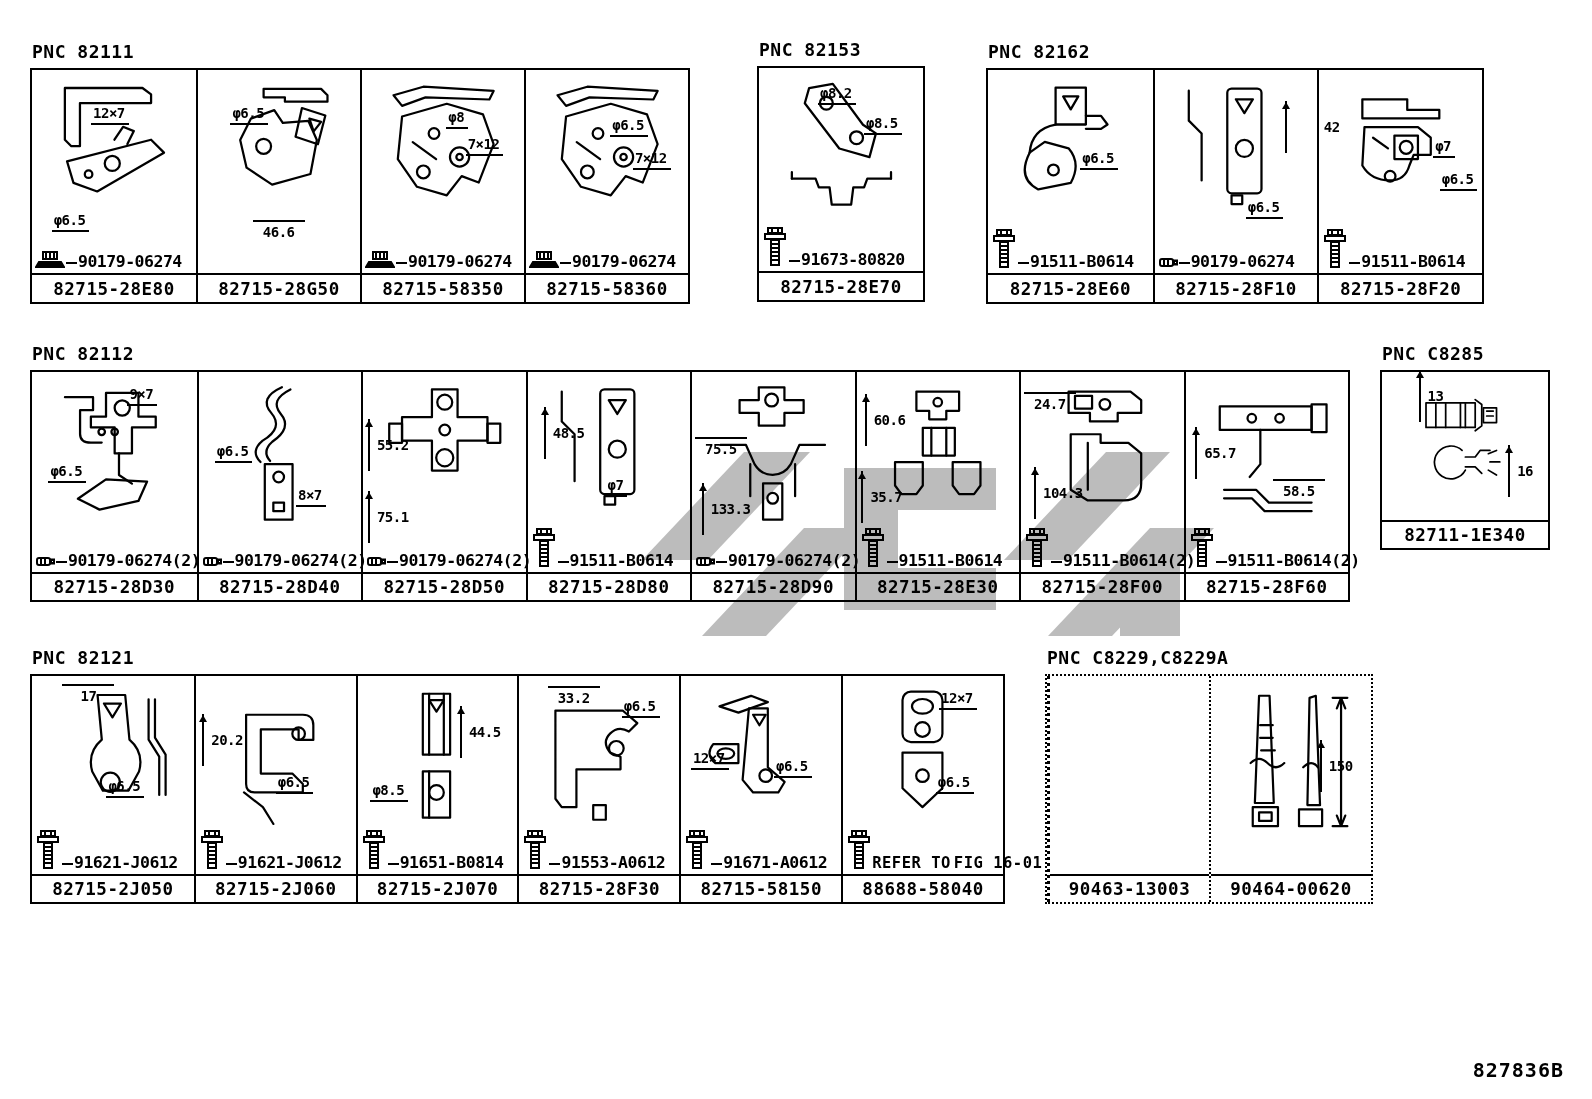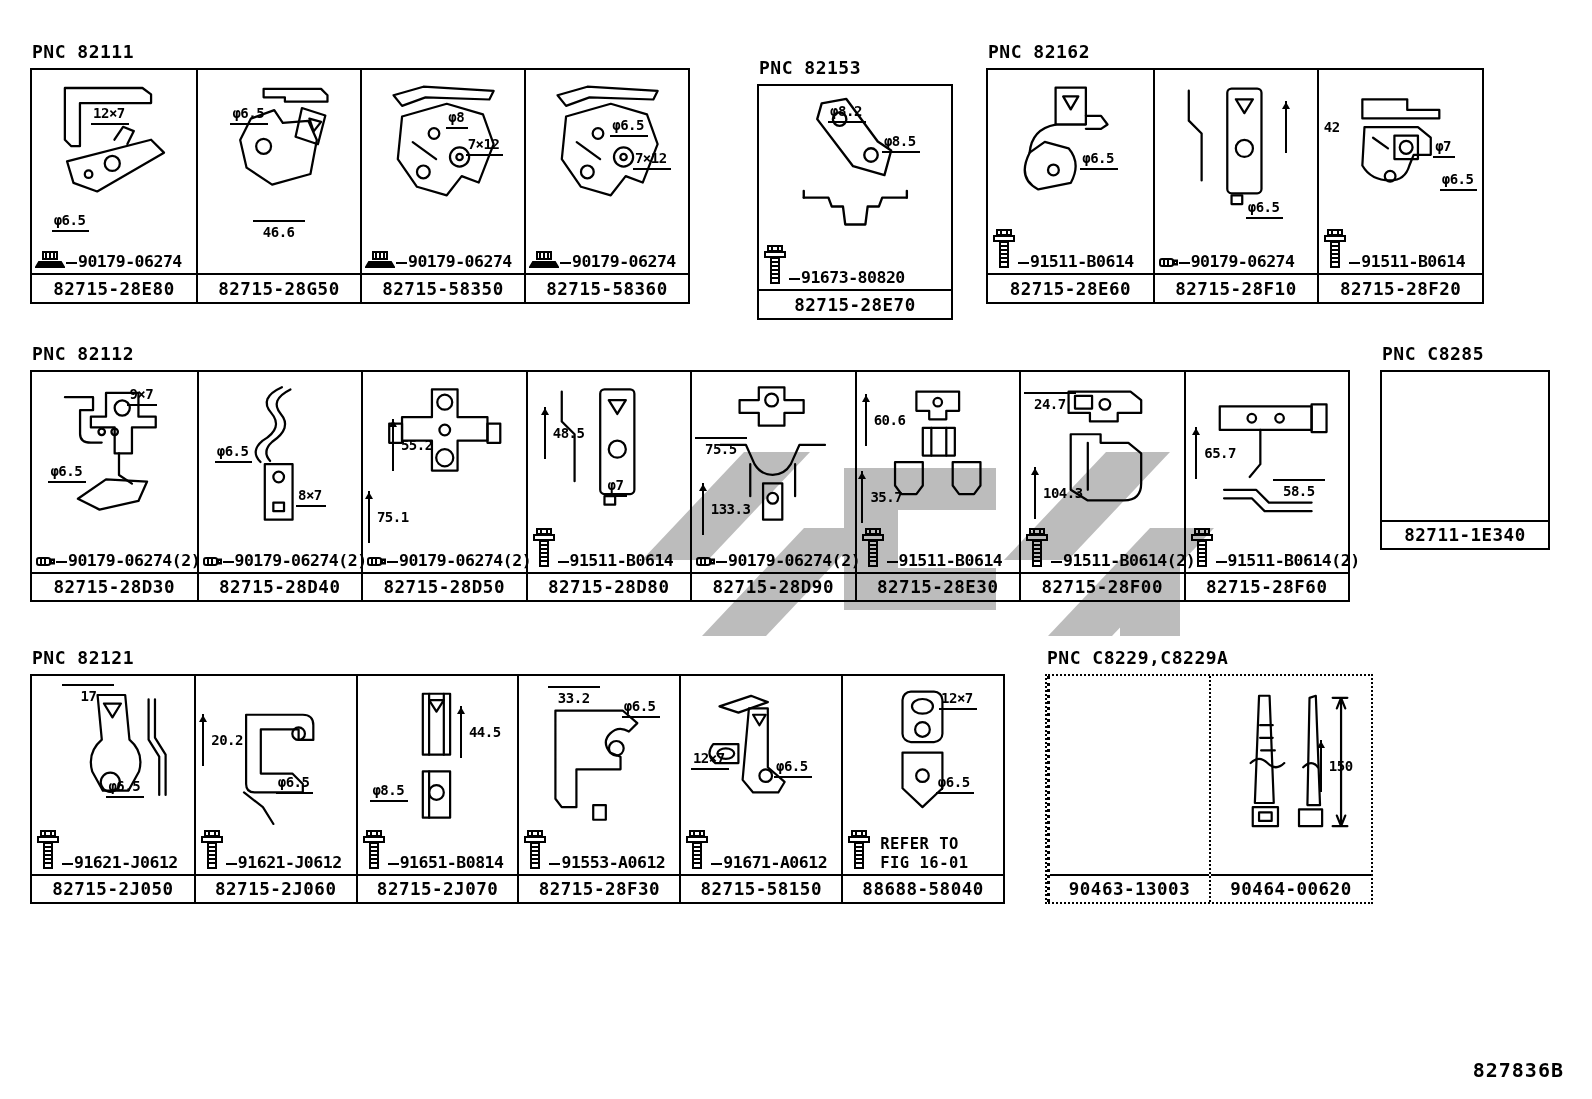--- a/index.html
+++ b/index.html
@@ -18,21 +18,21 @@
   .draw{position:absolute;left:0;right:0;top:0;bottom:var(--ph,26px)}
   .sk{position:absolute;left:4%;top:2%;width:92%;height:82%}
   .part{position:absolute;left:0;right:0;bottom:0;height:var(--ph,26px);border-top:2px solid #000;
         display:flex;align-items:center;justify-content:center;
         font-size:17.5px;font-weight:700;letter-spacing:.5px;white-space:nowrap}
   .fast{position:absolute;left:3px;right:1px;bottom:3px;display:flex;align-items:flex-end;
         font-weight:700;font-size:16.5px;line-height:1;white-space:nowrap;z-index:2}
   .fast .fl{height:2px;background:#000;width:11px;margin:0 1px 8px 1px;flex:none}
   .fast .flabel{margin-bottom:2px;letter-spacing:-.5px}
   .fast .ficon{flex:none}
-  .fast .note{display:flex;flex-direction:column;gap:3px;font-size:15.5px;font-weight:700;margin:0 0 2px 8px;letter-spacing:.5px}
+  .fast .note{display:flex;flex-direction:row;gap:3px;font-size:15.5px;font-weight:700;margin:0 0 2px 0;letter-spacing:.5px}
   .dim{position:absolute;font-size:14px;font-weight:600;white-space:nowrap;z-index:2;
        transform:translateY(-50%);letter-spacing:-.5px}
   .dim.c{border-bottom:2px solid #000;padding:0 4px 2px 2px}
   .dim.v{padding-left:9px}
   .dim.v::before{content:"";position:absolute;left:0;top:50%;transform:translateY(-50%);
        height:52px;width:2px;background:#000}
   .dim.v::after{content:"";position:absolute;left:-3px;top:50%;margin-top:-29px;
        border:4px solid transparent;border-bottom:7px solid #000;width:0;height:0}
   .dim.h{padding-top:4px}
   .dim.h::before{content:"";position:absolute;top:0;left:50%;transform:translateX(-50%);
@@ -156,21 +156,21 @@
                 </svg></span>
               <span class="fl"></span>
               <span class="flabel">90179-06274</span>
             </div>
           </div>
           <div class="part">82715-58360</div>
         </div>
       </div>
   </section>
 
-  <section class="group" style="left:757px;top:84px;width:196px;height:236px;--ph:27px">
+  <section class="group" style="left:757px;top:66px;width:168px;height:236px;--ph:27px">
     <div class="pnc">PNC 82153</div>
     <div class="grid" style="grid-template-columns:1fr">
         <div class="cell">
           <div class="draw">
             <svg class="sk" viewBox="0 0 140 150" preserveAspectRatio="xMidYMid meet">
               <g stroke="#000" fill="none" stroke-width="2.1" stroke-linejoin="round" stroke-linecap="round">
                 <path d="M40 12 L62 8 L90 46 L102 54 L96 76 L68 68 L36 26 Z"></path>
                 <circle cx="56" cy="26" r="6"></circle>
                 <circle cx="84" cy="58" r="6"></circle>
                 <path d="M24 96 h22 l3 8 h10 l2 16 h18 l2 -16 h10 l3 -8 h22"></path>
@@ -354,21 +354,21 @@
             <svg class="sk" viewBox="0 0 140 150" preserveAspectRatio="xMidYMid meet">
               <g stroke="#000" fill="none" stroke-width="2.1" stroke-linejoin="round" stroke-linecap="round">
                 <path d="M58 10 h24 v26 h28 v22 h-28 v28 h-24 v-28 H30 v-22 h28 Z"></path>
                 <circle cx="70" cy="22" r="7"></circle>
                 <circle cx="70" cy="48" r="5"></circle>
                 <circle cx="70" cy="74" r="8"></circle>
                 <rect x="18" y="42" width="12" height="18"></rect>
                 <rect x="110" y="42" width="12" height="18"></rect>
               </g>
             </svg>
-            <span class="dim v" style="left: 3%; top: 36%; margin-left: 24px;">55.2</span>
+            <span class="dim v" style="left: 3%; top: 36%;">55.2</span>
             <span class="dim v" style="left: 3%; top: 72%;">75.1</span>
             <div class="fast">
               <span class="ficon"><svg width="20" height="13" viewBox="0 0 20 13">
                   <g stroke="#000" fill="none" stroke-width="2">
                     <rect x="2" y="3" width="13" height="7" rx="2"></rect>
                     <path d="M6 3 v7 M10 3 v7"></path>
                     <rect x="16" y="4.5" width="3" height="4"></rect>
                   </g>
                 </svg></span>
               <span class="fl"></span>
@@ -524,20 +524,36 @@
           </div>
           <div class="part">82715-28F60</div>
         </div>
       </div>
   </section>
 
   <section class="group" style="left:1380px;top:370px;width:170px;height:180px;--ph:26px">
     <div class="pnc">PNC C8285</div>
     <div class="grid" style="grid-template-columns:1fr">
         <div class="cell">
+          <div class="draw">
+            <svg class="sk" viewBox="0 0 140 150" preserveAspectRatio="xMidYMid meet">
+              <g stroke="#000" fill="none" stroke-width="2.1" stroke-linejoin="round" stroke-linecap="round">
+                <rect x="22" y="34" width="60" height="30"></rect>
+                <path d="M34 34 v30 M46 34 v30 M64 34 v30 M70 34 v30"></path>
+                <path d="M82 30 l8 6 v26 l-8 6"></path>
+                <rect x="92" y="40" width="16" height="18"></rect>
+                <path d="M96 44 h8 M96 50 h8"></path>
+                <path d="M66 92 a20 20 0 1 0 4 24"></path>
+                <path d="M70 100 h12 l6 -8 h12 M70 112 h12 l8 8"></path>
+                <path d="M98 96 l10 -4 M100 106 h12 M98 116 l10 6"></path>
+              </g>
+            </svg>
+            <span class="dim v" style="left: 22%; top: 16%;">13</span>
+            <span class="dim v" style="left: 76%; top: 66%;">16</span>
+          </div>
           <div class="part">82711-1E340</div>
         </div>
       </div>
   </section>
 
   <section class="group" style="left:30px;top:674px;width:975px;height:230px;--ph:26px">
     <div class="pnc">PNC 82121</div>
     <div class="grid" style="grid-template-columns:repeat(6,1fr)">
         <div class="cell">
           <div class="draw">

